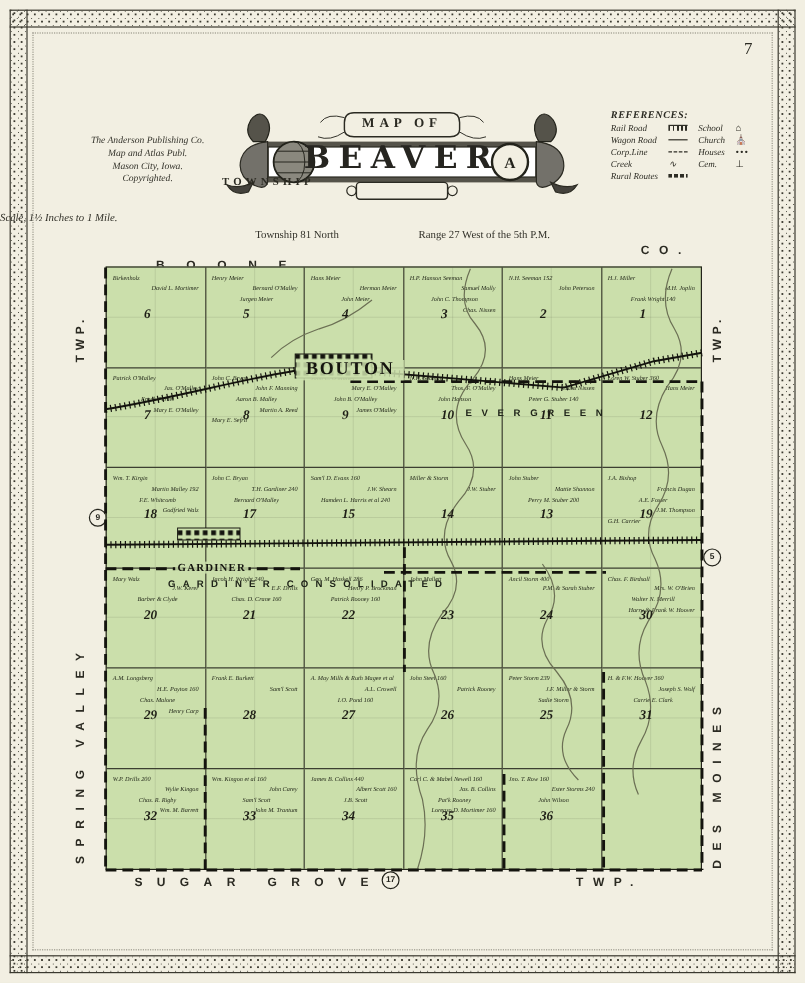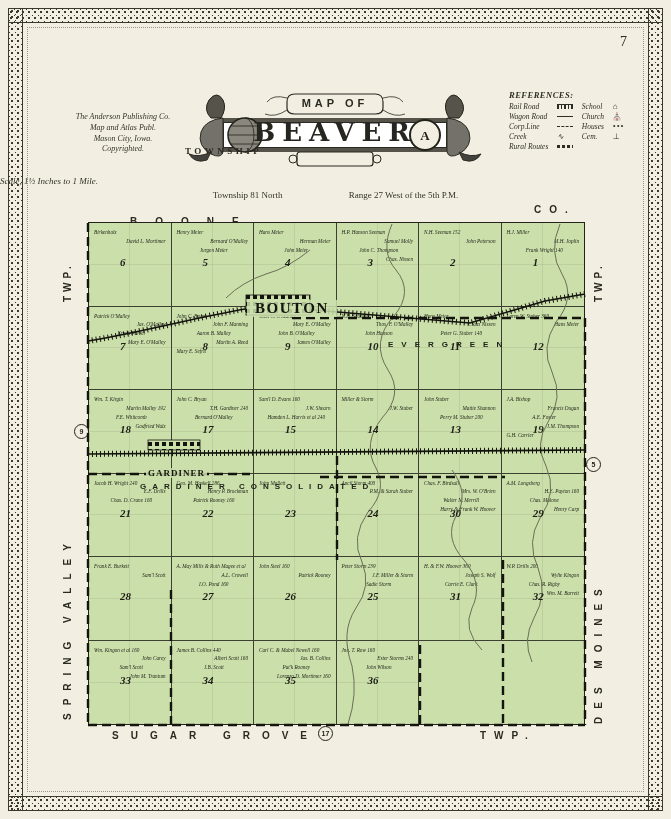--- a/index.html
+++ b/index.html
@@ -32,21 +32,21 @@
   .sym-corp{width:16px;height:0;border-top:1px dashed #2e2d25;}
   .sym-creek{font-size:8px;line-height:6px;}
   .sym-rural{width:16px;height:3px;background:repeating-linear-gradient(90deg,#2e2d25 0 3px,transparent 3px 5px);}
   .sym-houses{letter-spacing:1px;font-size:8px;line-height:6px;}
   .sym-glyph{font-size:8px;line-height:7px;font-style:normal;}
 
   
   .banner{position:absolute;left:185px;top:88px;width:300px;height:86px;}
   .banner svg{position:absolute;left:0;top:0;}
   .map-of{position:absolute;left:0;right:0;top:9px;text-align:center;font-size:11px;letter-spacing:4px;
-    font-weight:bold;color:#2b2a22;font-family:Liberation Sans, sans-serif;}
+    font-weight:bold;color:#2b2a22;font-family:Liberation Serif, serif;}
   .twp-name{position:absolute;left:0;right:0;top:29px;text-align:center;font-size:26px;letter-spacing:7px;
     font-weight:bold;color:#262520;font-family:"DejaVu Serif",serif;}
   .twp-word{position:absolute;left:0;right:0;top:58px;text-align:left;font-size:9px;letter-spacing:3.5px;
     font-weight:bold;color:#2b2a22;}
   .scale-line{position:absolute;left:0;right:0;top:176px;text-align:left;font-style:italic;
     font-size:9px;color:#33322a;}
   .twp-range{position:absolute;left:0;right:0;top:190px;text-align:center;font-size:9px;color:#33322a;}
   .twp-range span{margin:0 32px;}
 
   
@@ -322,20 +322,28 @@
         <span class="sec-num">19</span>
         <div class="owners">
           <span class="owner">J.A. Bishop</span>
           <span class="owner">Francis Dugan</span>
           <span class="owner">A.E. Foster</span>
           <span class="owner">J.M. Thompson</span>
           <span class="owner">G.H. Carrier</span>
         </div>
       </div>
       <div class="section">
+        <span class="sec-num">20</span>
+        <div class="owners">
+          <span class="owner">Mary Walz</span>
+          <span class="owner">J.W. Kerer</span>
+          <span class="owner">Barber &amp; Clyde</span>
+        </div>
+      </div>
+      <div class="section">
         <span class="sec-num">21</span>
         <div class="owners">
           <span class="owner">Jacob H. Wright 240</span>
           <span class="owner">E.F. Drills</span>
           <span class="owner">Chas. D. Crane 160</span>
         </div>
       </div>
       <div class="section">
         <span class="sec-num">22</span>
         <div class="owners">

